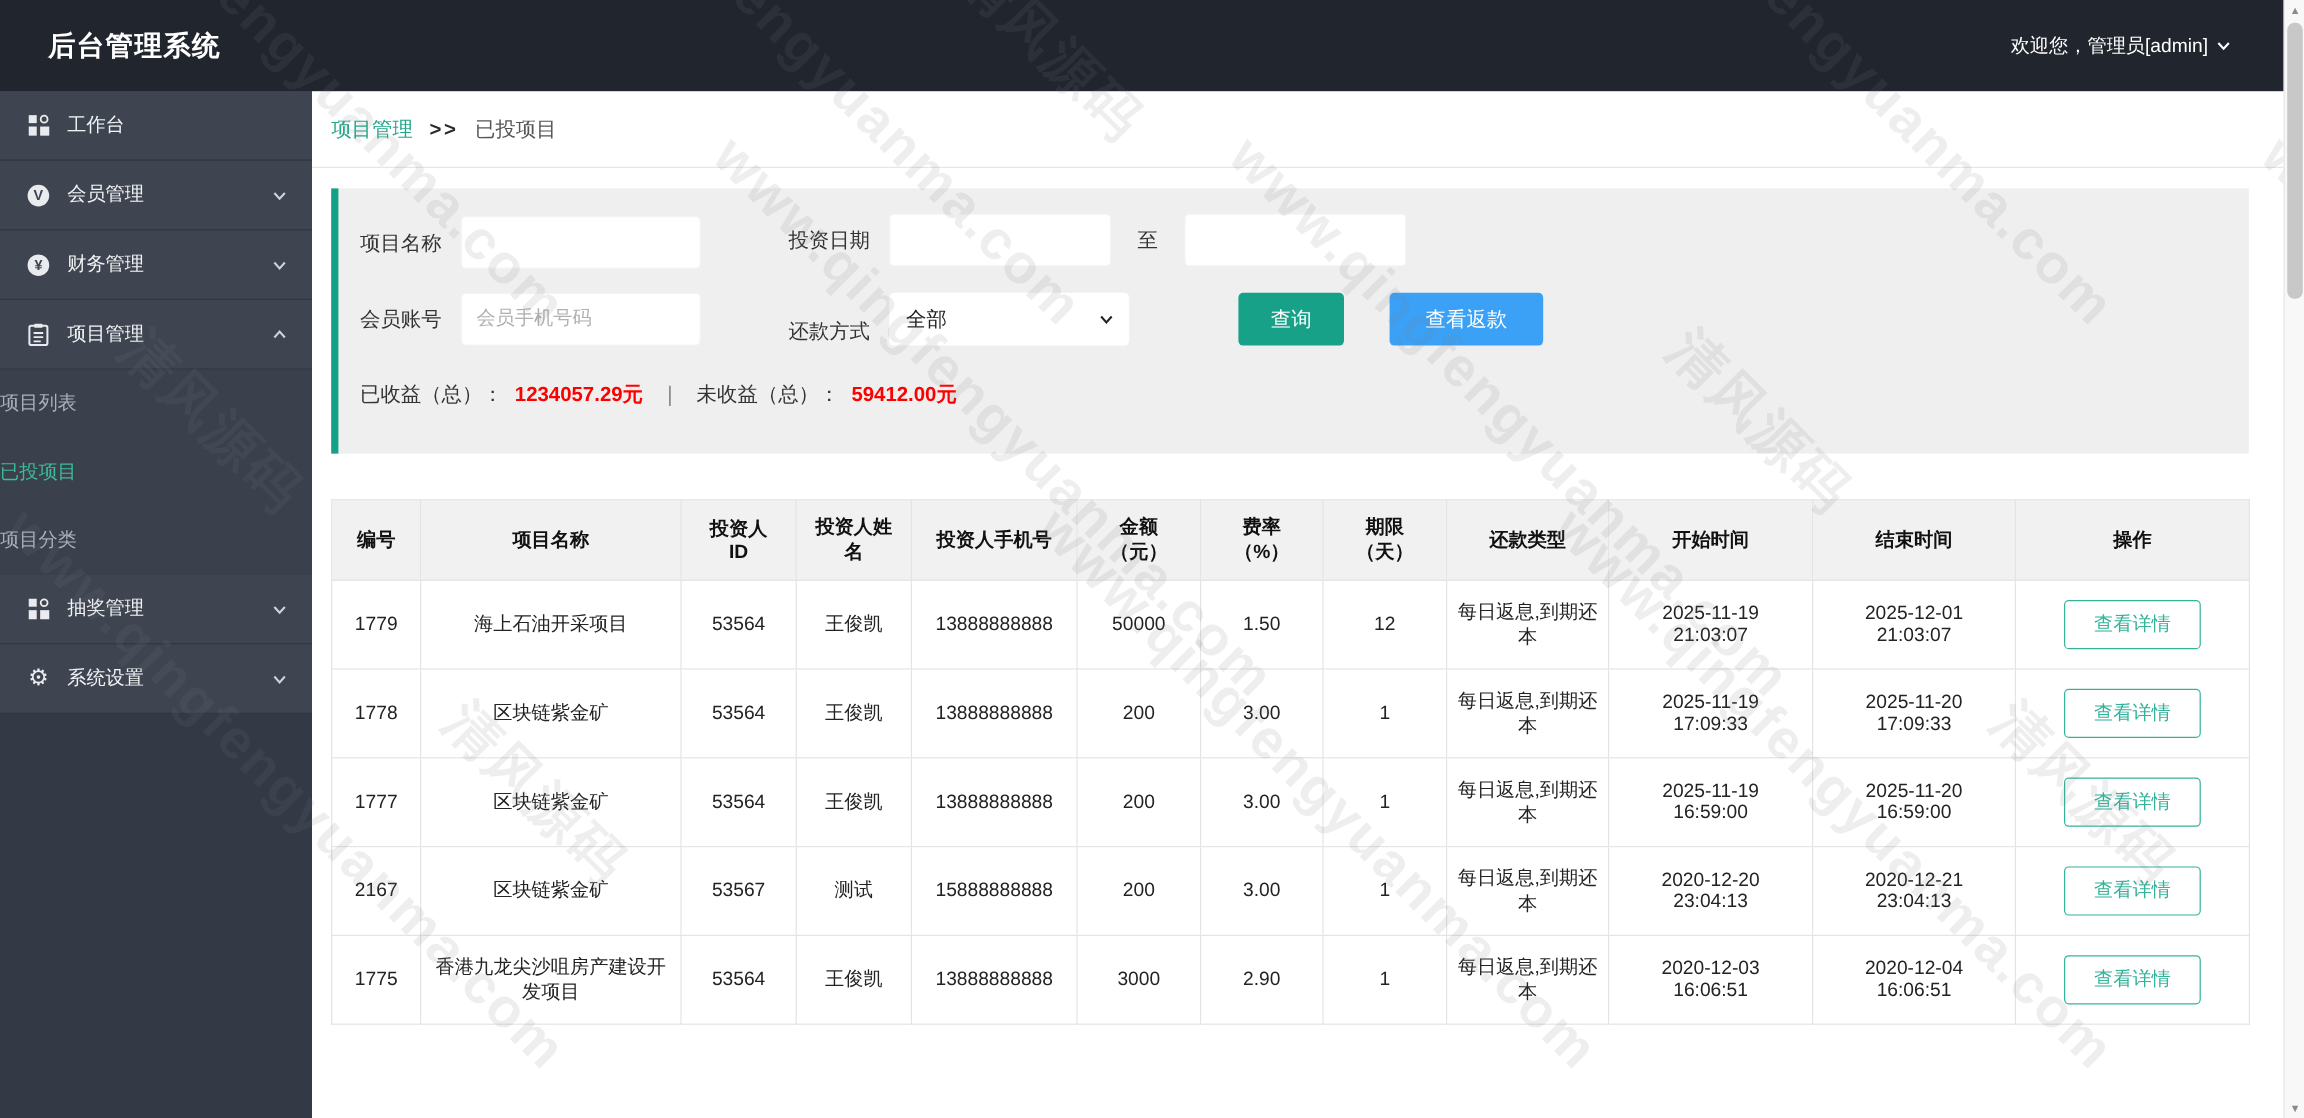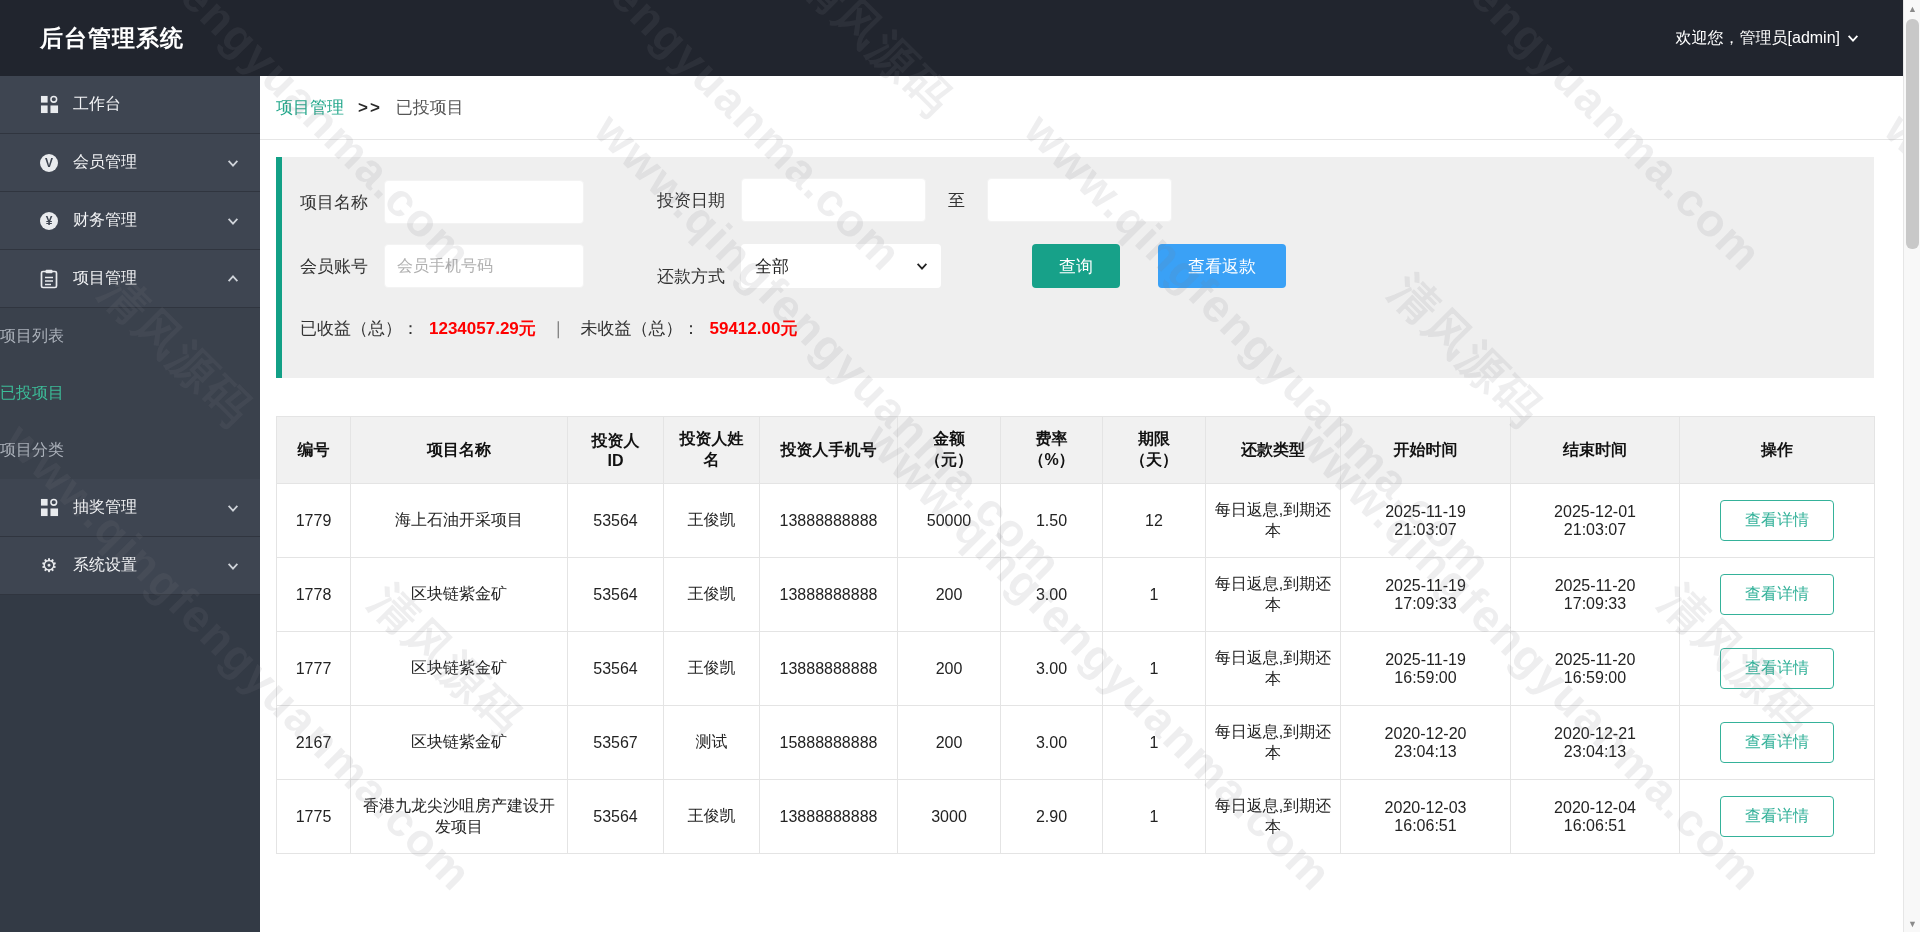--- a/index.html
+++ b/index.html
@@ -14,21 +14,21 @@
   
   .topbar { position:absolute; left:0; top:0; width:1920px; height:76px; background:#21252e; z-index:5;
     display:flex; align-items:center; justify-content:space-between; padding:0 60px 0 40px; }
   .topbar .app-title { color:#fff; font-size:23px; font-weight:bold; letter-spacing:1px; }
   .topbar .welcome { color:#fff; font-size:16px; display:flex; align-items:center; gap:6px; cursor:pointer; }
   .chev { width:14px; height:14px; }
   .chev polyline { fill:none; stroke:#fff; stroke-width:2; }
 
   
   .sidebar { position:absolute; left:0; top:76px; width:260px; height:856px; background:#333a45; z-index:4; }
-  .menu-item { height:58px; display:flex; align-items:center; padding:0 20px 0 39px; background:#3e4551;
+  .menu-item { height:58px; display:flex; align-items:center; padding:0 20px 0 22px; background:#3e4551;
     border-bottom:1px solid rgba(0,0,0,0.22); color:#f2f3f5; font-size:16px; cursor:pointer; }
   .menu-item .mi-icon { width:20px; height:20px; margin-right:14px; display:flex; align-items:center; justify-content:center; flex:none; }
   .menu-item .mi-label { flex:1; }
   .menu-item .chev polyline { stroke:#cfd3d9; }
   .submenu { background:#3a414c; }
   .submenu .sub-item { height:57px; display:flex; align-items:center; color:#abb1ba;
     font-size:16px; cursor:pointer; }
   .submenu .sub-item.active { color:#3cbc98; }
   .badge-circle { width:18px; height:18px; border-radius:50%; background:#e9ebee; color:#3e4551;
     font-size:12px; font-weight:bold; display:flex; align-items:center; justify-content:center; }

